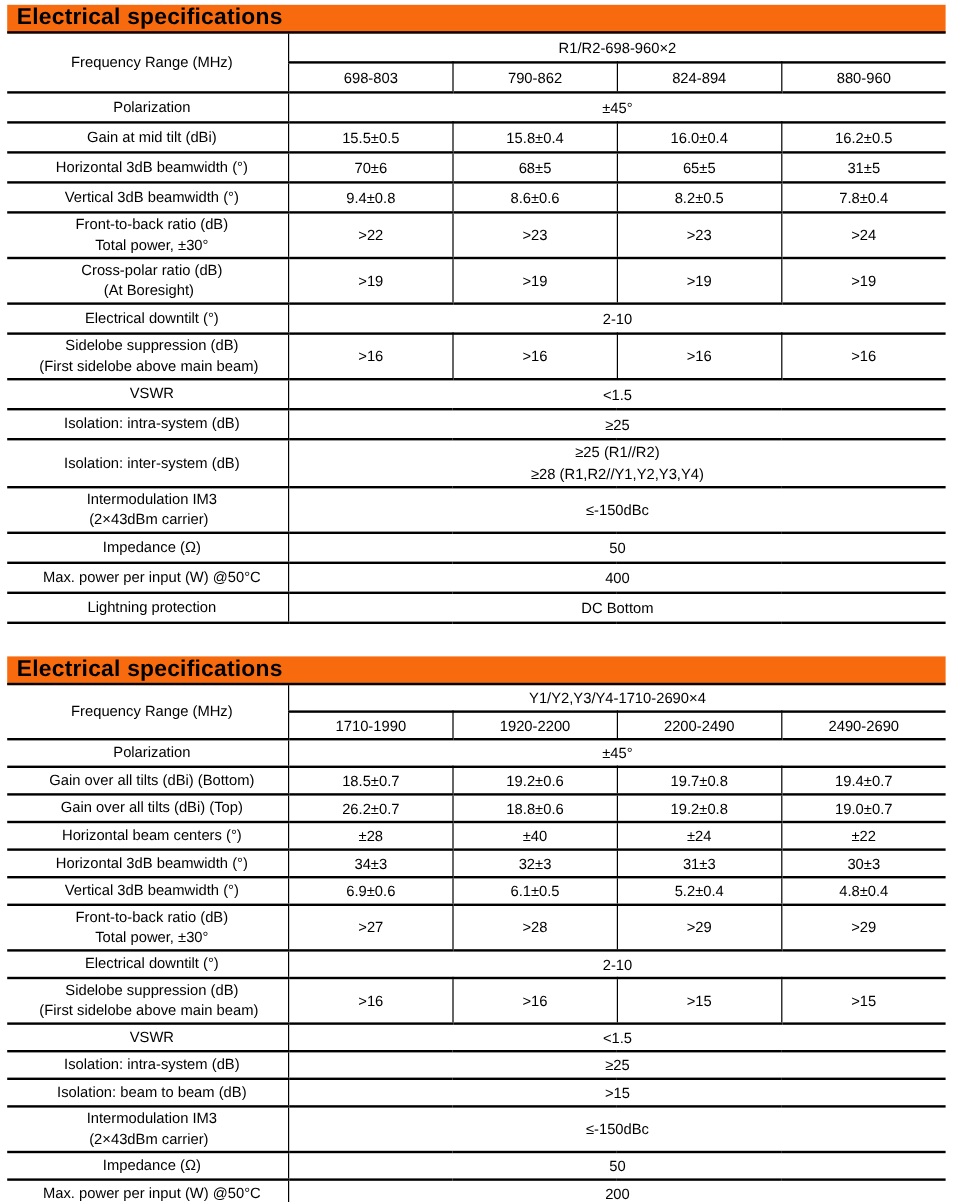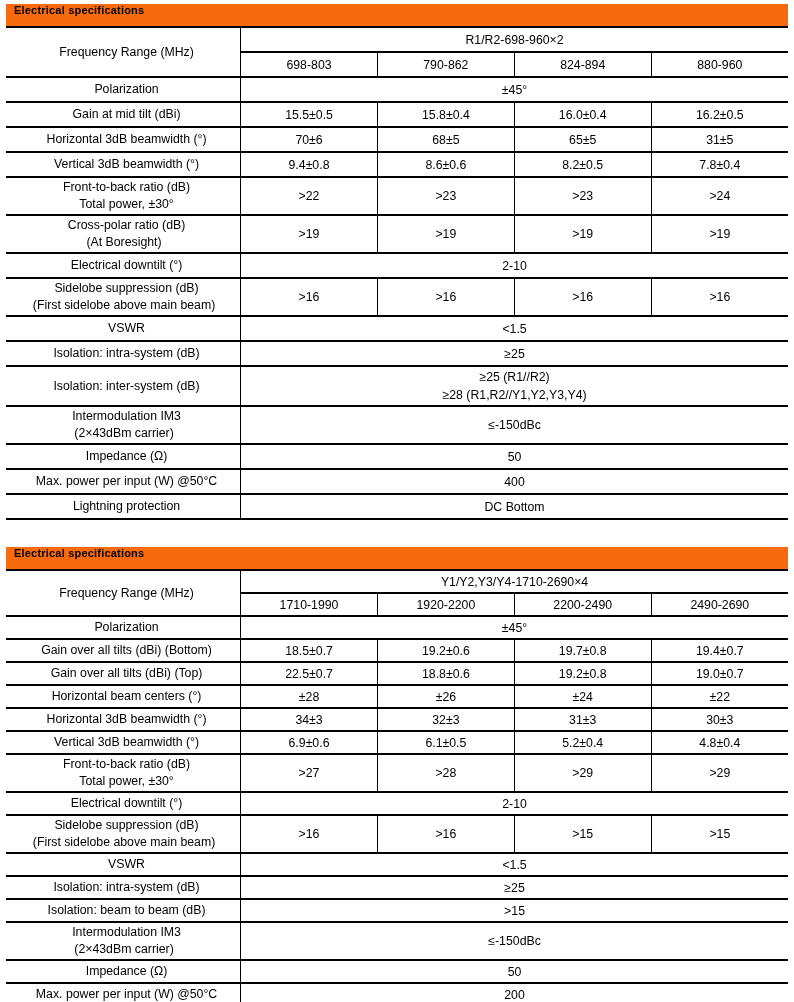--- a/index.html
+++ b/index.html
@@ -11,25 +11,25 @@
   .page {
     width: 794px;
     box-sizing: border-box;
     padding: 4px 6px 2px 6px;
   }
   .spec-section { margin-bottom: 27px; }
   .spec-section.second { margin-bottom: 0; }
   .header-bar {
     height: 22px;
     display: flex;
-    align-items: flex-start;
+    align-items: flex-end;
     padding-left: 8px;
     border-bottom: 2.5px solid #000;
     font-weight: bold;
-    font-size: 11px;
+    font-size: 19px;
     letter-spacing: 0.2px;
   }
   table.spec-table {
     width: 100%;
     border-collapse: collapse;
     table-layout: fixed;
     font-size: 12.3px;
   }
   col.c-label { width: 30%; }
   col.c-val   { width: 17.5%; }
@@ -236,31 +236,31 @@
               </td>
               <td class="val">18.5±0.7</td>
               <td class="val">19.2±0.6</td>
               <td class="val">19.7±0.8</td>
               <td class="val">19.4±0.7</td>
             </tr>
             <tr>
               <td class="label">
                 <div class="lbl-line">Gain over all tilts (dBi) (Top)</div>
               </td>
-              <td class="val">22.5±0.7</td>
+              <td class="val">26.2±0.7</td>
               <td class="val">18.8±0.6</td>
               <td class="val">19.2±0.8</td>
               <td class="val">19.0±0.7</td>
             </tr>
             <tr>
               <td class="label">
                 <div class="lbl-line">Horizontal beam centers (°)</div>
               </td>
               <td class="val">±28</td>
-              <td class="val">±26</td>
+              <td class="val">±40</td>
               <td class="val">±24</td>
               <td class="val">±22</td>
             </tr>
             <tr>
               <td class="label">
                 <div class="lbl-line">Horizontal 3dB beamwidth (°)</div>
               </td>
               <td class="val">34±3</td>
               <td class="val">32±3</td>
               <td class="val">31±3</td>

